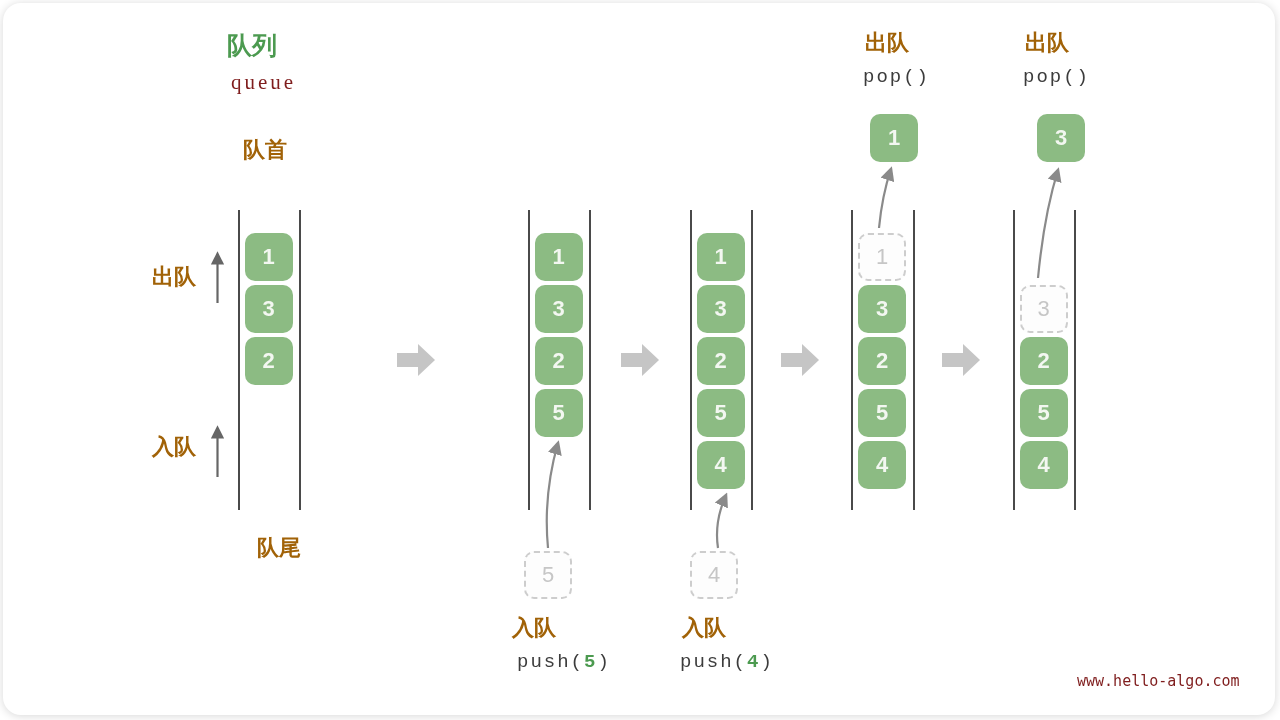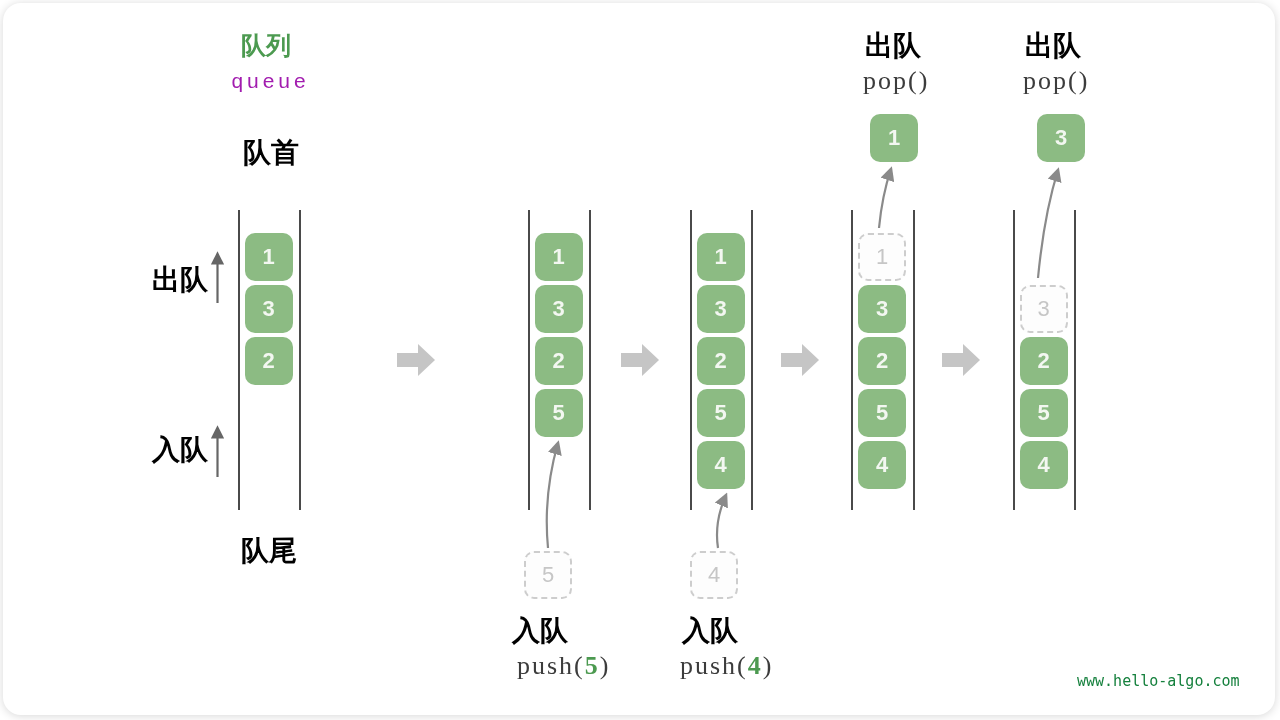--- a/index.html
+++ b/index.html
@@ -2,43 +2,43 @@
 <html><head>
 <meta charset="utf-8">
 <style>
   html,body{margin:0;padding:0;background:#ffffff;}
   .canvas{position:relative;width:1280px;height:720px;background:#ffffff;overflow:hidden;
           font-family:"Liberation Sans","DejaVu Sans",sans-serif;}
   .card{position:absolute;left:3px;top:3px;width:1272px;height:712px;background:#ffffff;
         border-radius:18px;box-shadow:0 1px 10px rgba(0,0,0,0.16);}
   .abs{position:absolute;line-height:1;white-space:nowrap;}
   .title-zh{font-size:25px;font-weight:700;color:#4C9A50;}
-  .title-en{font-family:Liberation Mono, monospace;font-size:21px;letter-spacing:3px;color:#a21caf;}
-  .lbl{font-size:28px;font-weight:700;color:#000000;}
-  .code{font-family:Liberation Serif, serif;font-size:26px;letter-spacing:2px;color:#3C3C3C;}
+  .title-en{font-family:Liberation Serif, serif;font-size:21px;letter-spacing:3px;color:#7f1d1d;}
+  .lbl{font-size:22px;font-weight:700;color:#a16207;}
+  .code{font-family:Liberation Mono, monospace;font-size:19px;letter-spacing:2px;color:#3C3C3C;}
   .code .arg{color:#4C9A50;font-weight:700;}
   .vline{position:absolute;width:1.5px;background:#4A4A4A;}
   .qbox{position:absolute;width:48px;height:48px;border-radius:10px;display:flex;
         align-items:center;justify-content:center;box-sizing:border-box;}
   .qbox.solid{background:#8CBB83;color:#F3F7F1;font-size:22px;font-weight:600;}
   .qbox.ghost{background:#FDFDFD;border:2px dashed #CDCDCD;color:#C6C6C6;font-size:22px;font-weight:400;}
   .overlay{position:absolute;left:0;top:0;pointer-events:none;}
-  .watermark{font-family:"DejaVu Sans Mono",monospace;font-size:15px;color:#15803d;}
+  .watermark{font-family:"DejaVu Sans Mono",monospace;font-size:15px;color:#7f1d1d;}
 </style>
 </head>
 <body>
 
 <div class="canvas">
   <div class="card"></div>
 
-  <div class="abs title-zh" style="left:241px;top:33px">队列</div>
+  <div class="abs title-zh" style="left:227px;top:33px">队列</div>
   <div class="abs title-en" style="left:231px;top:72px">queue</div>
 
   <div class="abs lbl" style="left:243px;top:139px">队首</div>
-  <div class="abs lbl" style="left:241px;top:537px">队尾</div>
+  <div class="abs lbl" style="left:257px;top:537px">队尾</div>
   <div class="abs lbl" style="left:152px;top:266px">出队</div>
   <div class="abs lbl" style="left:152px;top:436px">入队</div>
 
   <svg class="overlay" width="1280" height="720">
     <defs>
       <marker id="ah-gray" viewBox="0 0 10 10" refX="8" refY="5" markerWidth="6.5" markerHeight="6.5" orient="auto-start-reverse">
         <path d="M0,0 L10,5 L0,10 z" fill="#8A8A8A"></path>
       </marker>
       <marker id="ah-dark" viewBox="0 0 10 10" refX="8" refY="5" markerWidth="6" markerHeight="6" orient="auto-start-reverse">
         <path d="M0,0 L10,5 L0,10 z" fill="#666666"></path>

